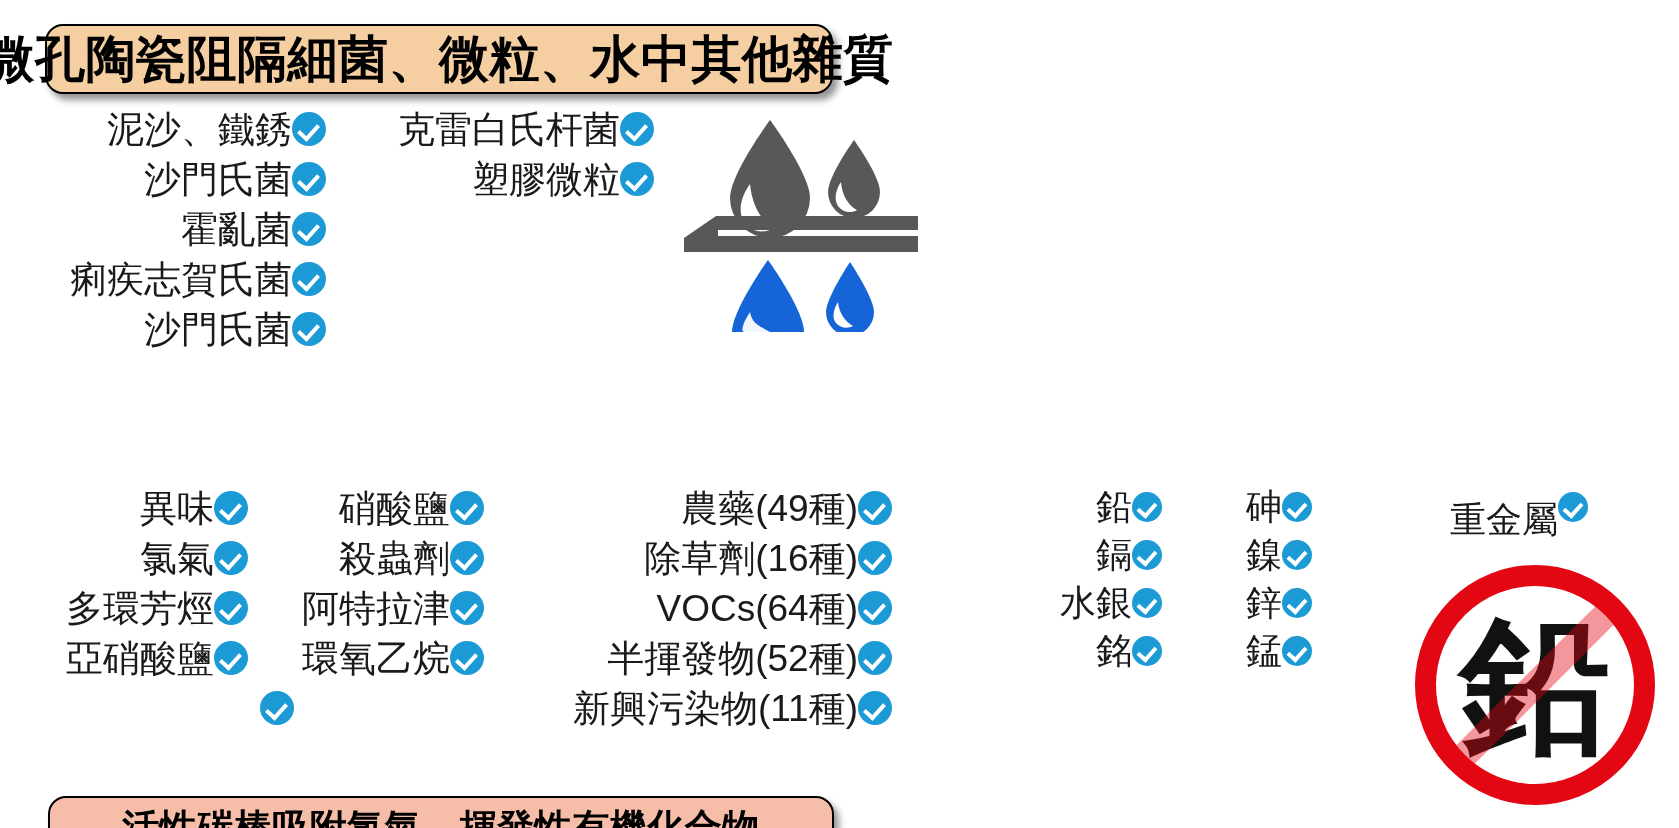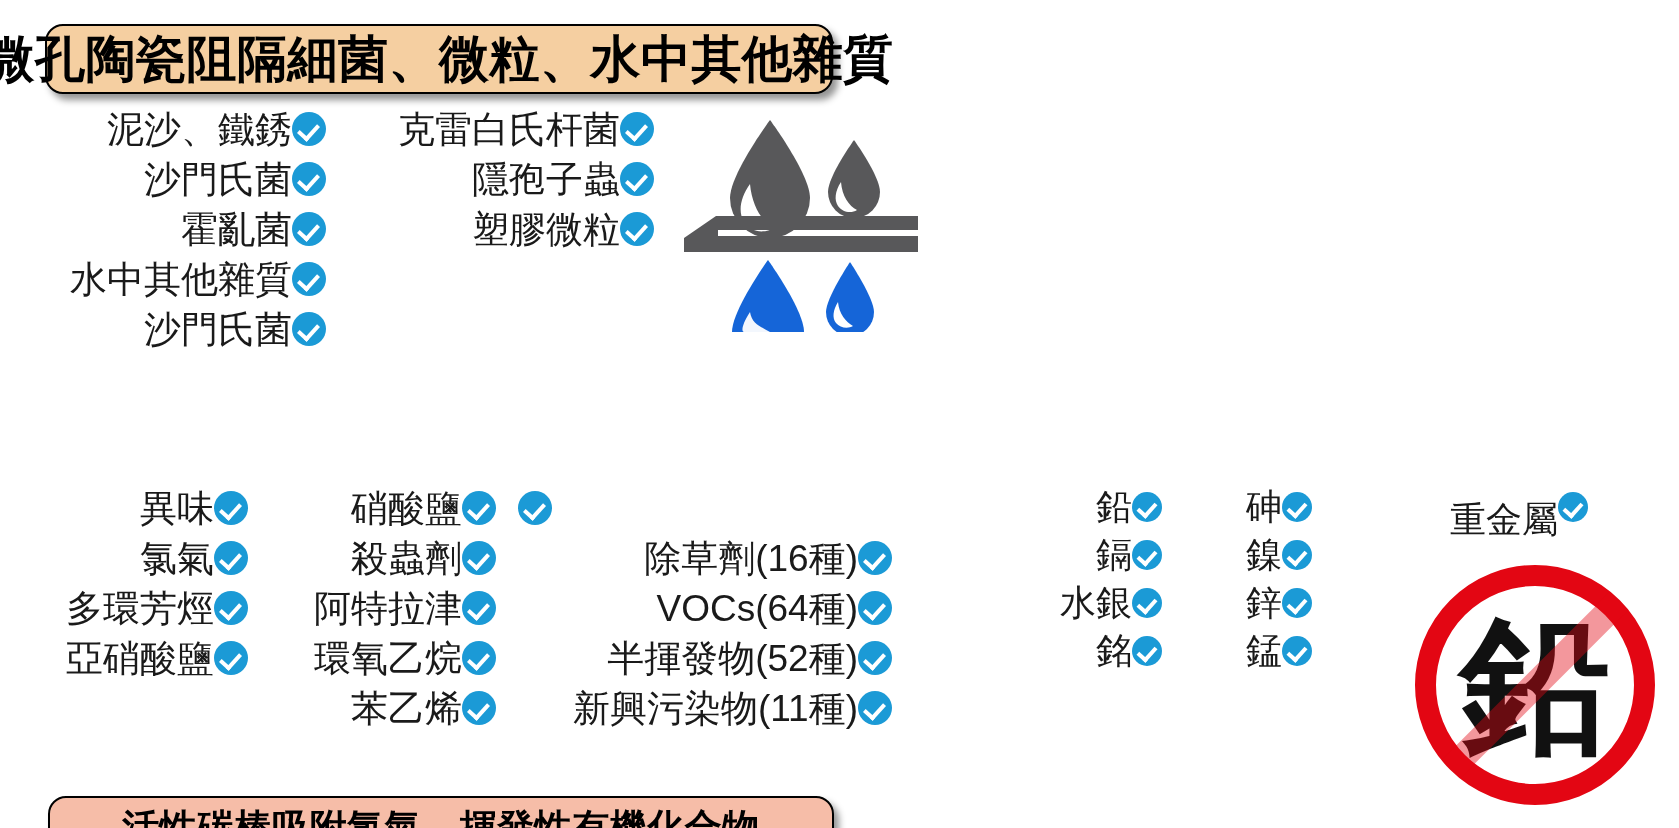--- a/index.html
+++ b/index.html
@@ -101,21 +101,21 @@
   
   #ceramic-col1 { left: 40px; top: 104px; }
   #ceramic-col2 { left: 358px; top: 104px; }
   #ceramic-col1 .row, #ceramic-col2 .row { height: 50px; }
   #ceramic-col1 .lbl, #ceramic-col2 .lbl { font-size: 37px; }
   #ceramic-col1 .lbl { width: 252px; }
   #ceramic-col2 .lbl { width: 262px; }
 
   
   #carbon-col1 { left: 24px; top: 483px; }
-  #carbon-col2 { left: 272px; top: 483px; }
+  #carbon-col2 { left: 260px; top: 483px; }
   #carbon-col3 { left: 518px; top: 483px; }
   #carbon-col1 .row, #carbon-col2 .row, #carbon-col3 .row { height: 50px; }
   #carbon-col1 .lbl, #carbon-col2 .lbl, #carbon-col3 .lbl { font-size: 37px; }
   #carbon-col1 .lbl { width: 190px; }
   #carbon-col2 .lbl { width: 190px; }
   #carbon-col3 .lbl { width: 340px; }
 
   
   #ion-col1 { left: 1004px; top: 483px; }
   #ion-col2 { left: 1190px; top: 483px; }
@@ -175,36 +175,32 @@
       </div>
       <div class="row">
         <span class="lbl">沙門氏菌</span>
         <span class="check"></span>
       </div>
       <div class="row">
         <span class="lbl">霍亂菌</span>
         <span class="check"></span>
       </div>
       <div class="row">
-        <span class="lbl">水中其他雜質</span>
+        <span class="lbl">痢疾志賀氏菌</span>
         <span class="check"></span>
       </div>
       <div class="row">
         <span class="lbl">沙門氏菌</span>
         <span class="check"></span>
       </div>
     </div>
 
     <div class="col" id="ceramic-col2">
       <div class="row">
         <span class="lbl">克雷白氏杆菌</span>
-        <span class="check"></span>
-      </div>
-      <div class="row">
-        <span class="lbl">隱孢子蟲</span>
         <span class="check"></span>
       </div>
       <div class="row">
         <span class="lbl">塑膠微粒</span>
         <span class="check"></span>
       </div>
     </div>
 
     <svg id="water-icon" viewBox="0 0 240 220">
 
@@ -268,27 +264,27 @@
     </div>
     <div class="row">
       <span class="lbl">阿特拉津</span>
       <span class="check"></span>
     </div>
     <div class="row">
       <span class="lbl">環氧乙烷</span>
       <span class="check"></span>
     </div>
     <div class="row">
-      <span class="lbl">苯乙烯</span>
       <span class="check"></span>
     </div>
   </div>
 
   <div class="col" id="carbon-col3">
     <div class="row">
+      <span class="lbl">農藥(49種)</span>
       <span class="check"></span>
     </div>
     <div class="row">
       <span class="lbl">除草劑(16種)</span>
       <span class="check"></span>
     </div>
     <div class="row">
       <span class="lbl">VOCs(64種)</span>
       <span class="check"></span>
     </div>

